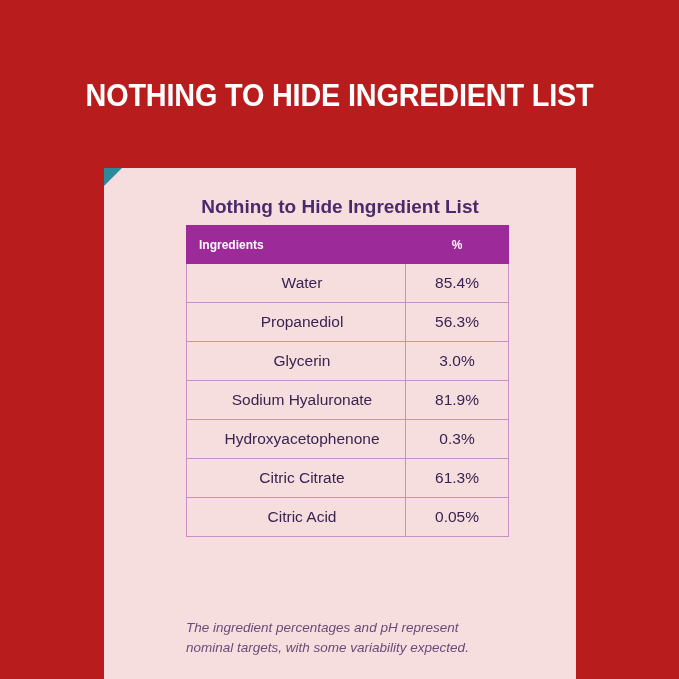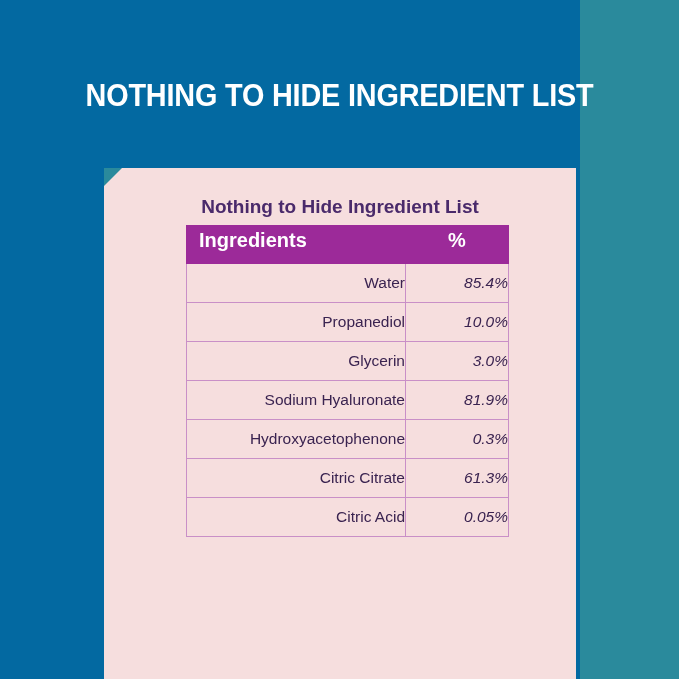--- a/index.html
+++ b/index.html
@@ -8,23 +8,23 @@
   }
   body {
     width: 679px;
     height: 679px;
     background: #2a8a9c;
     font-family: "Liberation Sans", sans-serif;
     overflow: hidden;
   }
   .page {
     position: relative;
-    width: 580px;
+    width: 679px;
     height: 679px;
-    background: #0369a1;
+    background: #b91c1c;
   }
   .headline {
     position: absolute;
     top: 78px;
     left: 0;
     width: 679px;
     text-align: center;
     color: #ffffff;
     font-size: 31px;
     font-weight: bold;
@@ -71,23 +71,23 @@
     width: 308px;
   }
   table.ingredients {
     border-collapse: collapse;
     width: 308px;
     table-layout: fixed;
   }
   table.ingredients th {
     background: #9c2a99;
     color: #ffffff;
-    font-size: 20px;
+    font-size: 12px;
     font-weight: bold;
-    padding: 3px 0 11px 0;
+    padding: 12px 0 11px 0;
     border: 1px solid #9c2a99;
     font-family: "Liberation Sans", sans-serif;
     margin-left: 6px;
   }
   table.ingredients th.th-name {
     text-align: left;
     padding-left: 12px;
     width: 206px;
   }
   table.ingredients th.th-pct {
@@ -96,26 +96,25 @@
   }
   table.ingredients td {
     border: 1px solid #c98fc7;
     font-size: 15.5px;
     color: #3a2350;
     padding: 10px 0 10px 0;
     background: transparent;
     font-family: "Liberation Sans", sans-serif;
   }
   table.ingredients td.name {
-    text-align: right;
+    text-align: center;
     padding-left: 12px;
   }
   table.ingredients td.pct {
-    text-align: right;
-    font-style: italic;
+    text-align: center;
   }
   .footnote {
     position: absolute;
     left: 82px;
     top: 450px;
     width: 320px;
     color: #6b4a78;
     font-size: 13.5px;
     font-style: italic;
     line-height: 1.45;
@@ -142,21 +141,21 @@
             <th class="th-pct">%</th>
           </tr>
         </thead>
         <tbody>
           <tr>
             <td class="name">Water</td>
             <td class="pct">85.4%</td>
           </tr>
           <tr>
             <td class="name">Propanediol</td>
-            <td class="pct">10.0%</td>
+            <td class="pct">56.3%</td>
           </tr>
           <tr>
             <td class="name">Glycerin</td>
             <td class="pct">3.0%</td>
           </tr>
           <tr>
             <td class="name">Sodium Hyaluronate</td>
             <td class="pct">81.9%</td>
           </tr>
           <tr>
@@ -168,15 +167,16 @@
             <td class="pct">61.3%</td>
           </tr>
           <tr>
             <td class="name">Citric Acid</td>
             <td class="pct">0.05%</td>
           </tr>
         </tbody>
       </table>
     </div>
 
+    <div class="footnote">The ingredient percentages and pH represent nominal targets, with some variability expected.</div>
   </div>
 
 </div>
 
 </body></html>

